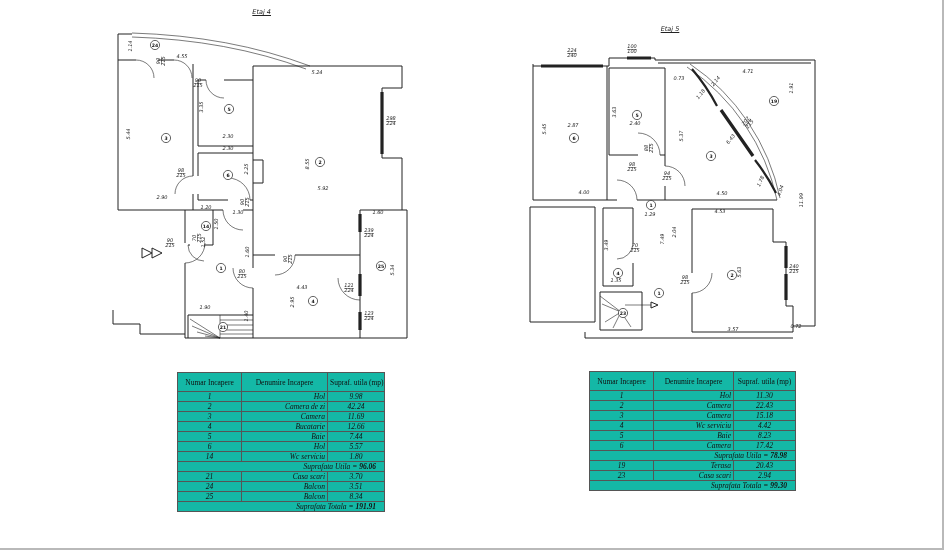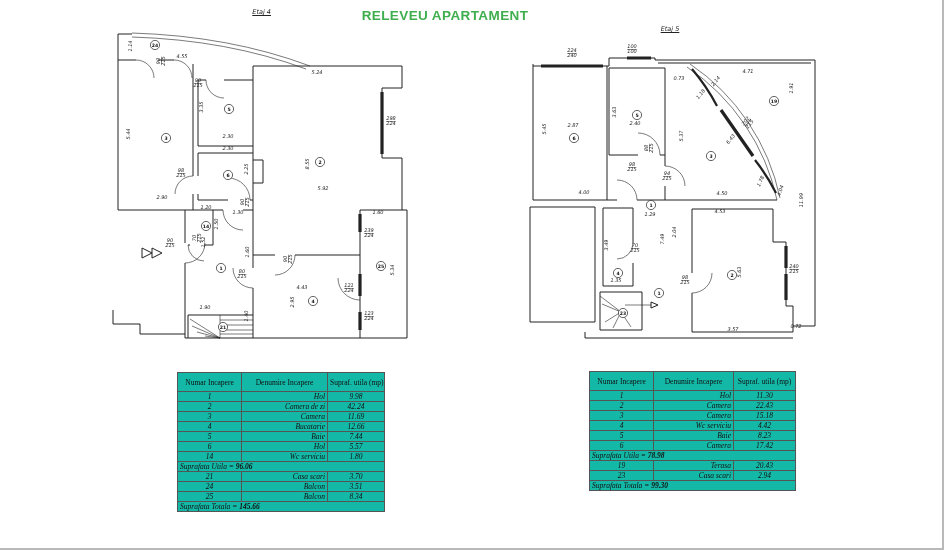--- a/index.html
+++ b/index.html
@@ -25,29 +25,28 @@
   .rn{font:bold 4.6px "DejaVu Sans",sans-serif;fill:#111;text-anchor:middle;}
   table{border-collapse:collapse;table-layout:fixed;position:absolute;background:#14b8a6;}
   #table-l{left:177px;top:372px;width:207px;}
   #table-r{left:589px;top:371px;width:206px;}
   th,td{border:1px solid #555;font-family:"Liberation Serif",serif;font-size:7.5px;
         padding:0 2px;height:9px;line-height:9px;overflow:hidden;white-space:nowrap;color:#111;}
   th{height:18px;font-weight:normal;text-align:center;}
   td.c1{text-align:center;font-style:italic;}
   td.c2{text-align:right;font-style:italic;padding-left:5px;}
   td.c3{text-align:center;font-style:italic;}
-  td.tot{padding-right:8px;font-style:italic;}
+  td.tot{text-align:right;padding-right:8px;font-style:italic;}
   td.tot b{font-weight:bold;}
 </style>
 </head>
 <body>
 
 <div id="page">
 
-  <div id="title" style="color: rgb(63, 174, 78);">RELEVEU APARTAMENT</div>
   <div id="etaj4" class="etaj">Etaj 4</div>
   <div id="etaj5" class="etaj">Etaj 5</div>
 
   <svg id="plan4" width="300" height="320" viewBox="0 0 300 320">
     <path class="wall" d="
       M8,6 V182 M8,6 H22
       M8,32 H26 M48,32 H64
       M8,182 H103
       M83,36 V148 M83,166 V182
       M88,52 V118 M88,52 H96 M114,52 H143 M88,118 H143
@@ -339,21 +338,21 @@
           <td class="c1">24</td>
           <td class="c2">Balcon</td>
           <td class="c3">3.51</td>
         </tr>
         <tr>
           <td class="c1">25</td>
           <td class="c2">Balcon</td>
           <td class="c3">8.34</td>
         </tr>
         <tr>
-          <td colspan="3" class="tot"><span>Suprafata Totala = </span><b>145.66</b></td>
+          <td colspan="3" class="tot"><span>Suprafata Totala = </span><b>191.91</b></td>
         </tr>
       </tbody>
   </table>
 
   <table id="table-r">
     <colgroup>
         <col style="width:64px">
         <col style="width:80px">
         <col style="width:62px">
       </colgroup>

